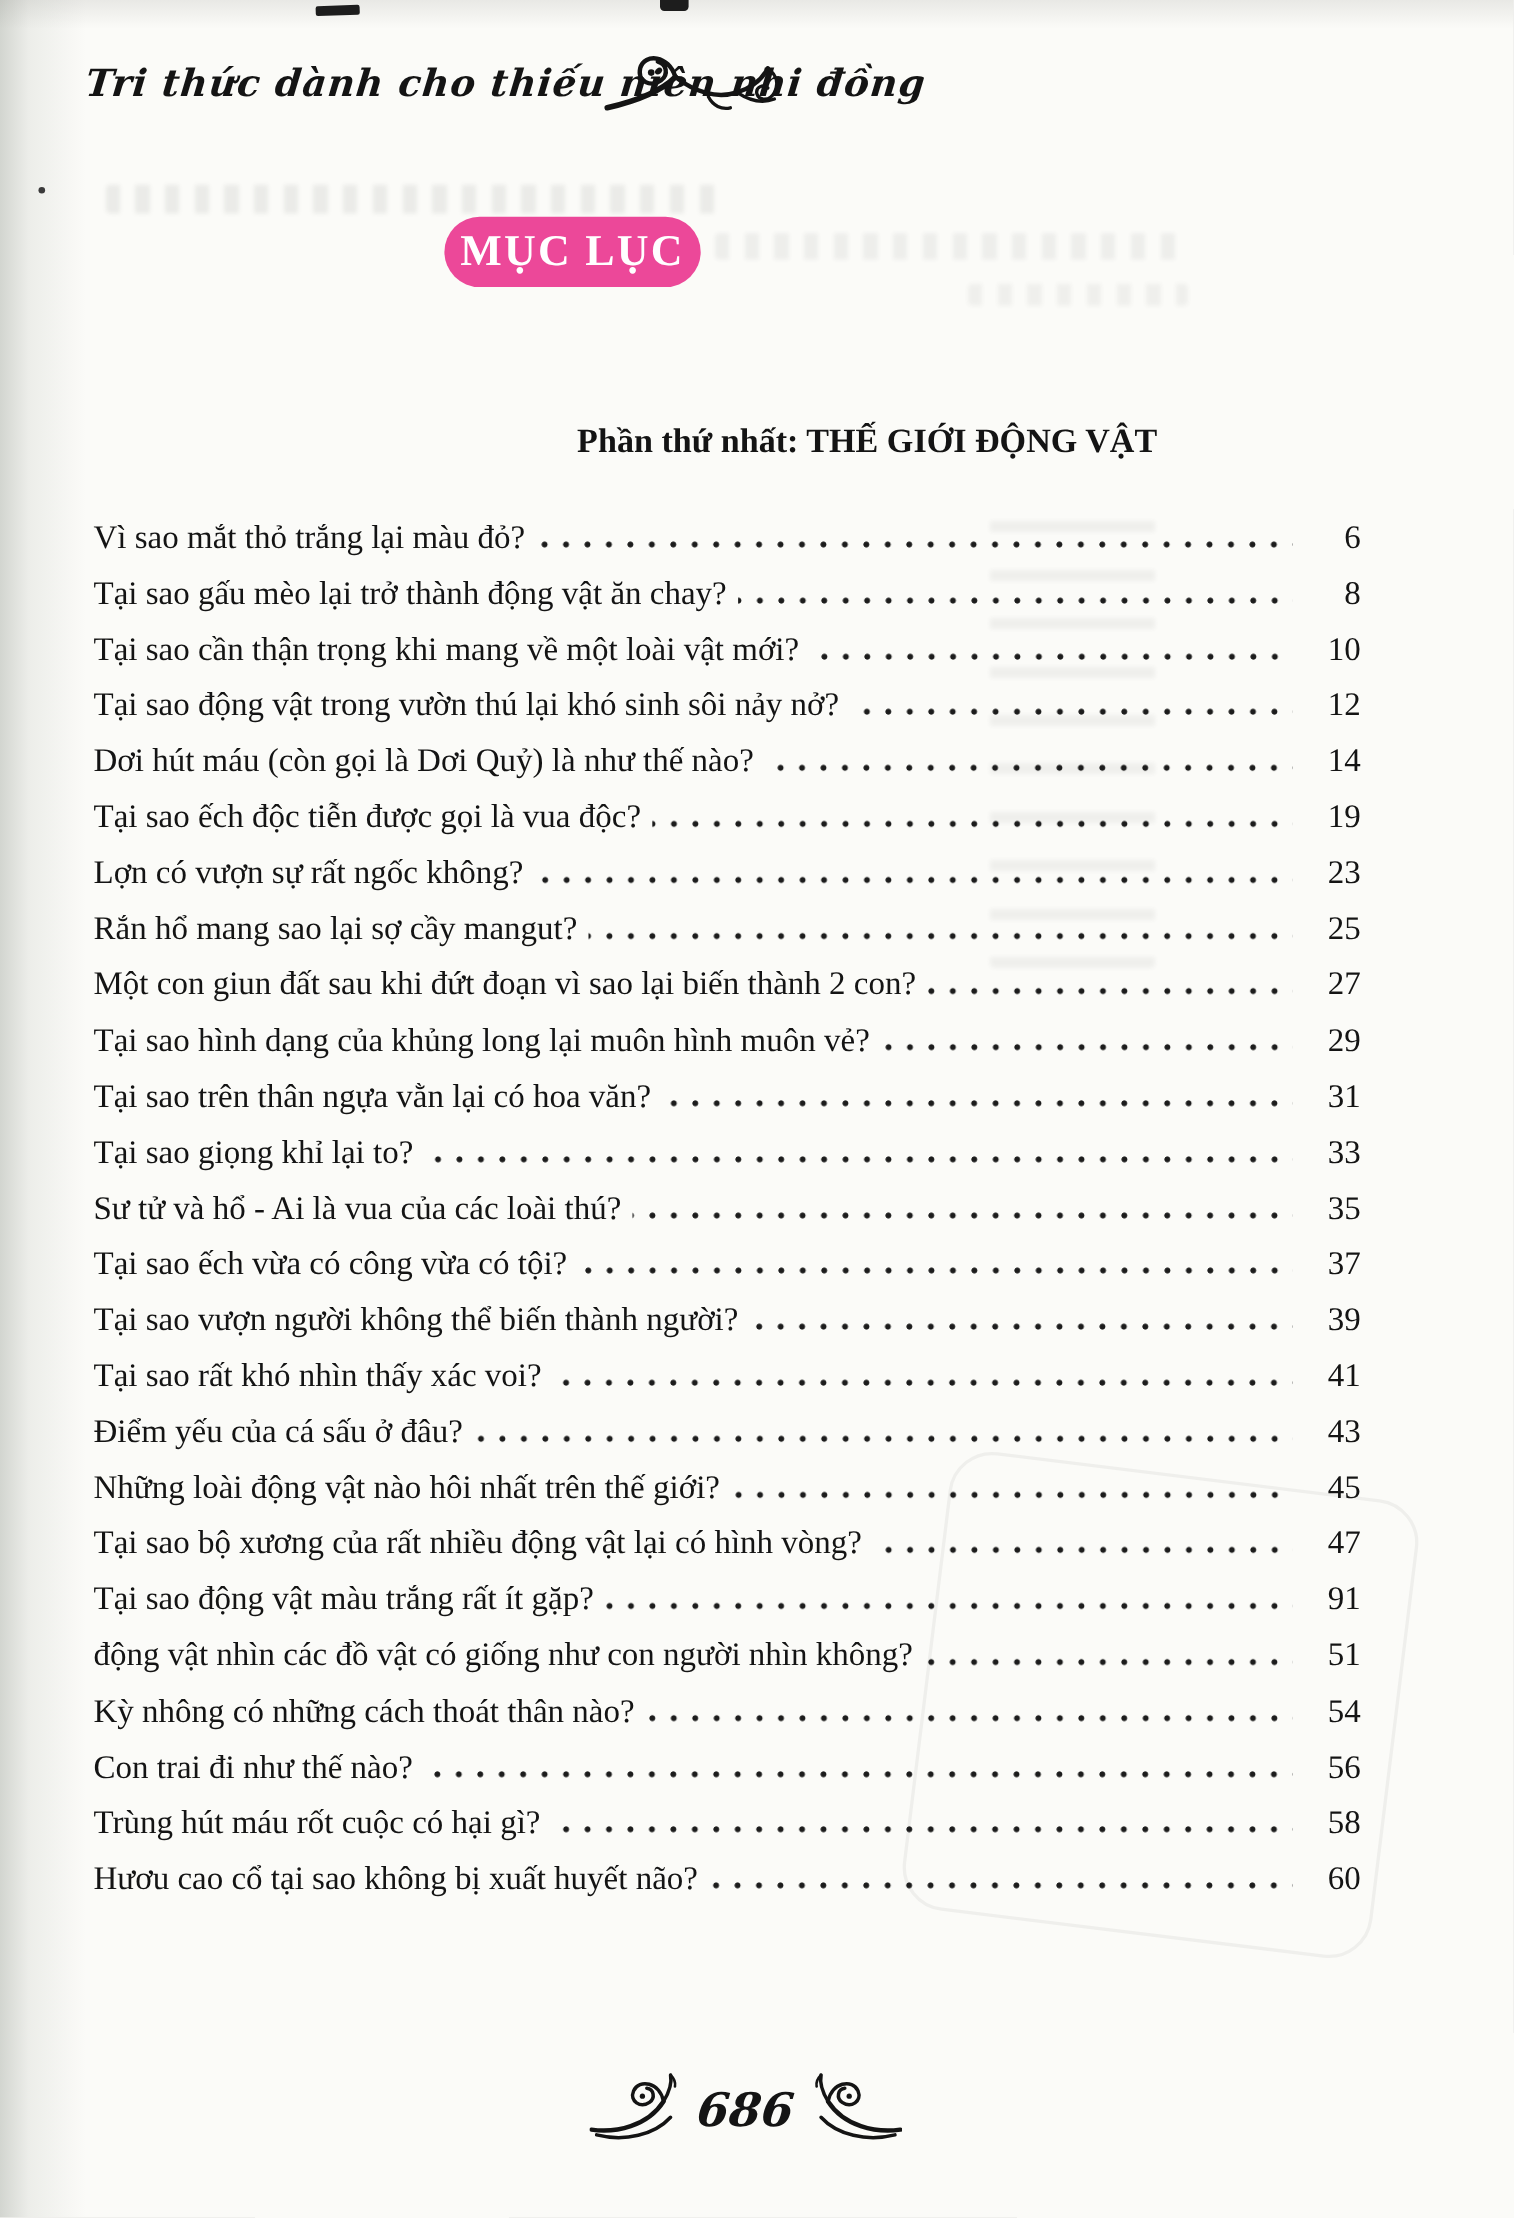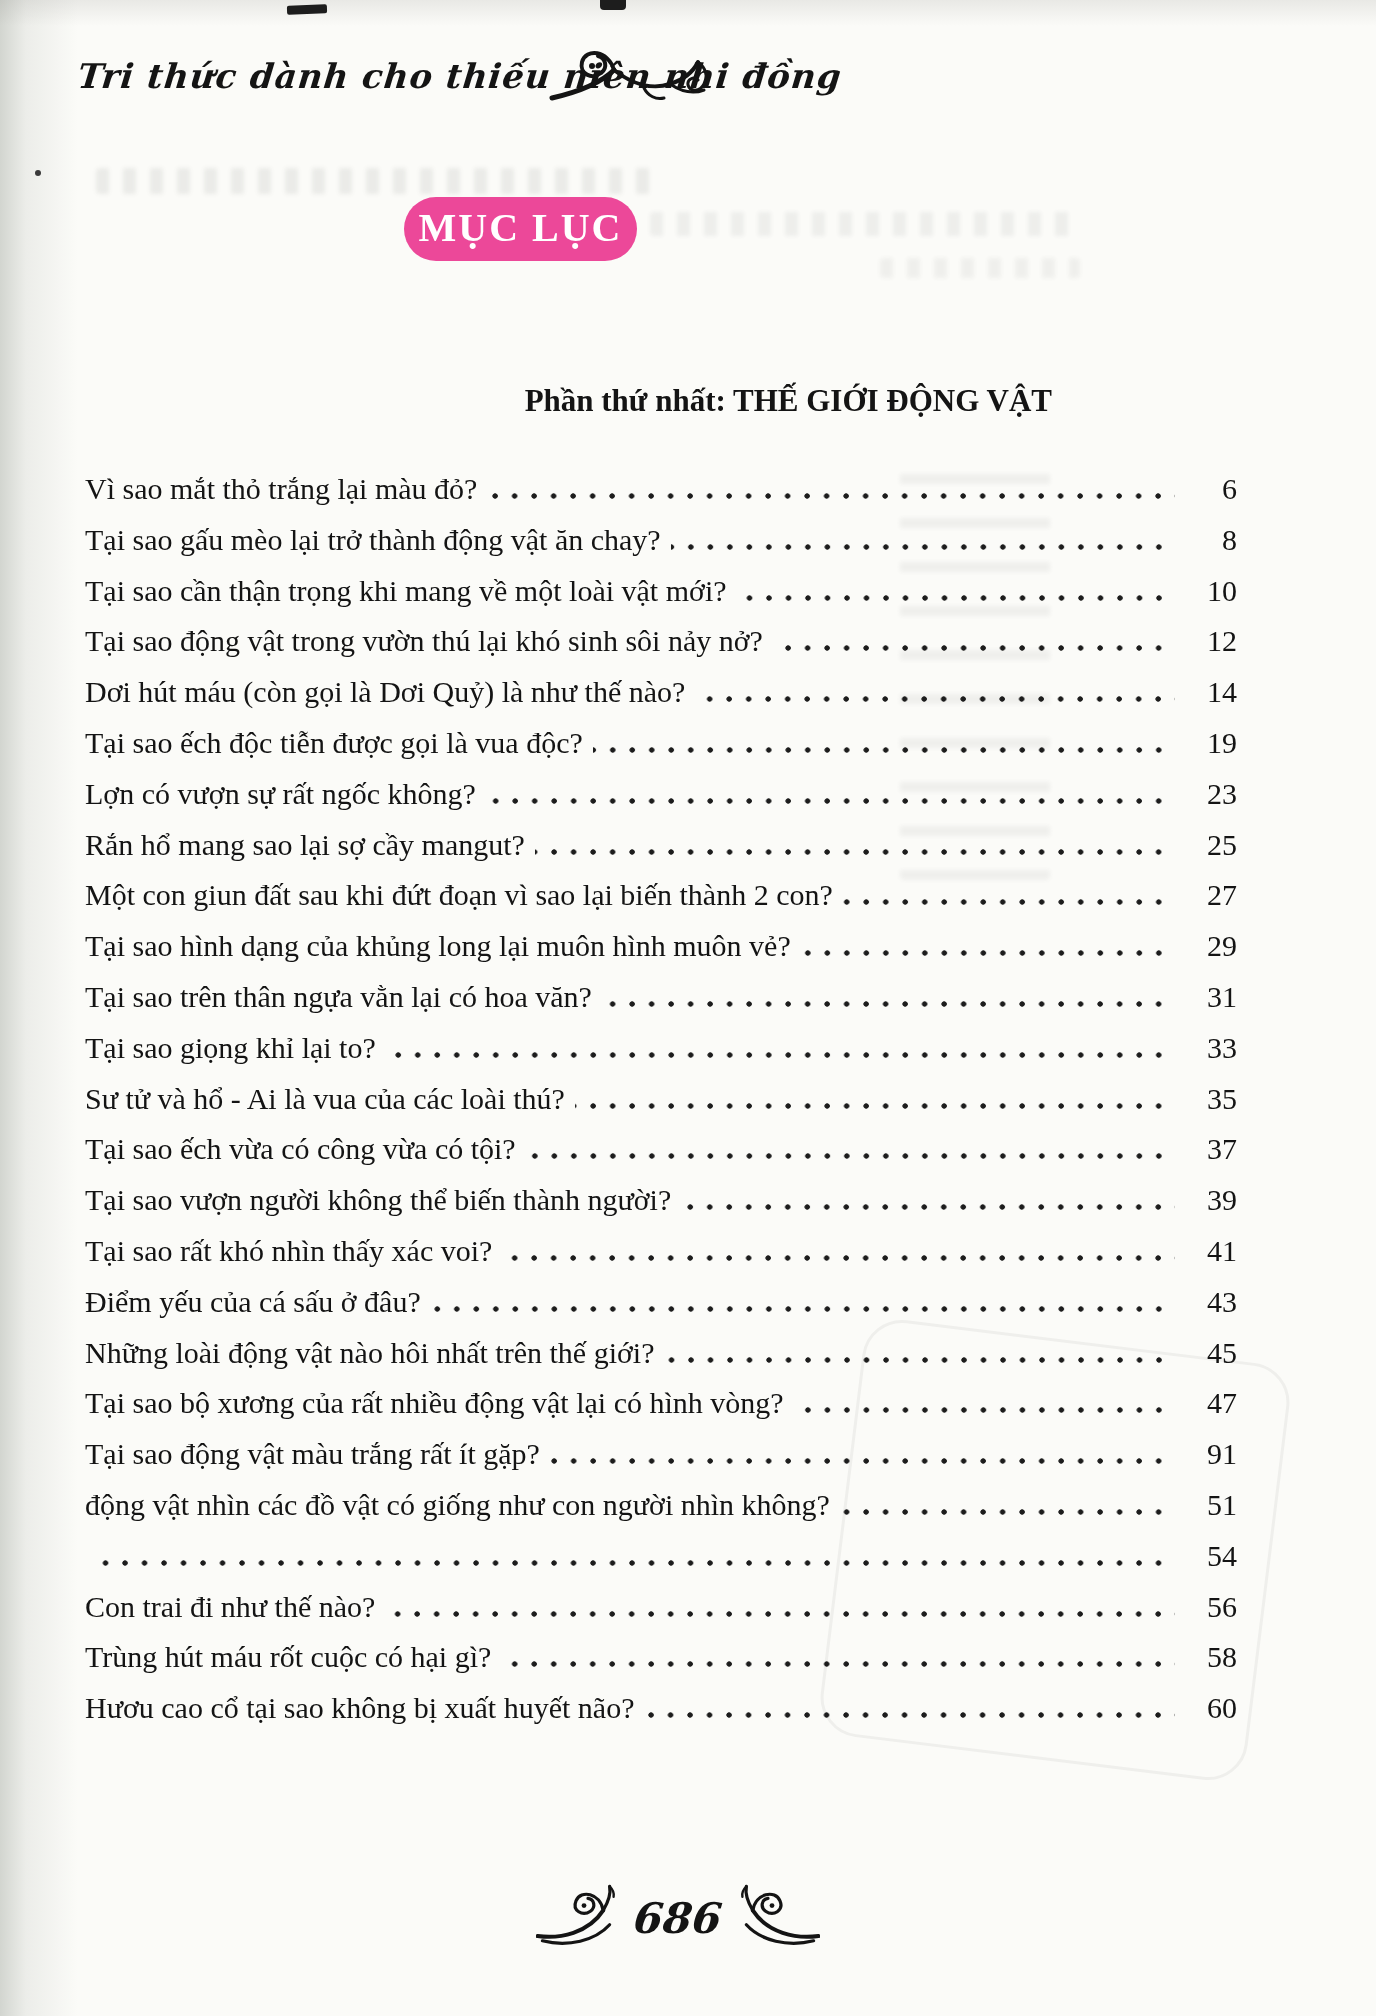--- a/index.html
+++ b/index.html
@@ -275,20 +275,21 @@
         <span class="toc-page">91</span>
       </div>
 
       <div class="toc-row">
         <span class="toc-title">động vật nhìn các đồ vật có giống như con người nhìn không?</span>
         <span class="toc-leader"></span>
         <span class="toc-page">51</span>
       </div>
 
       <div class="toc-row">
+        <span class="toc-title">Kỳ nhông có những cách thoát thân nào?</span>
         <span class="toc-leader"></span>
         <span class="toc-page">54</span>
       </div>
 
       <div class="toc-row">
         <span class="toc-title">Con trai đi như thế nào?</span>
         <span class="toc-leader"></span>
         <span class="toc-page">56</span>
       </div>
 

